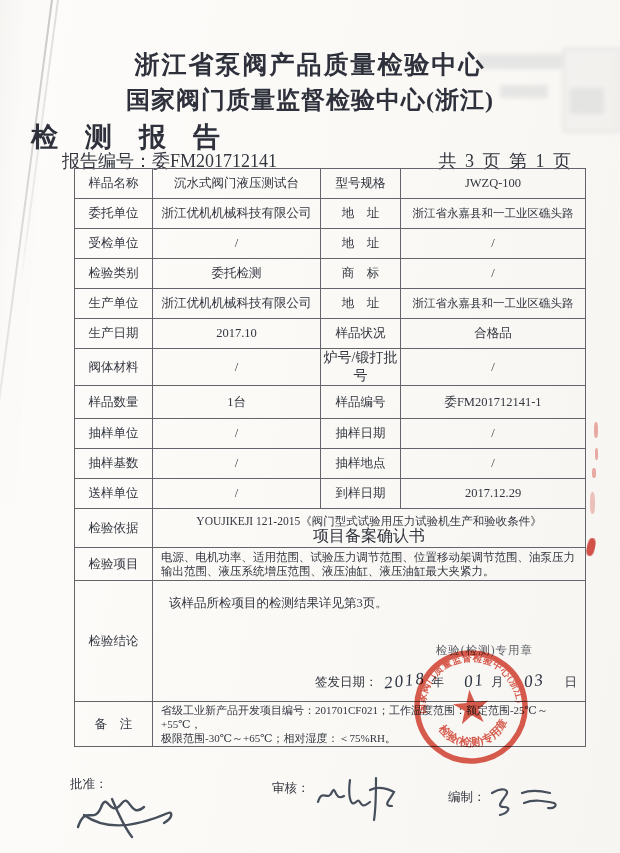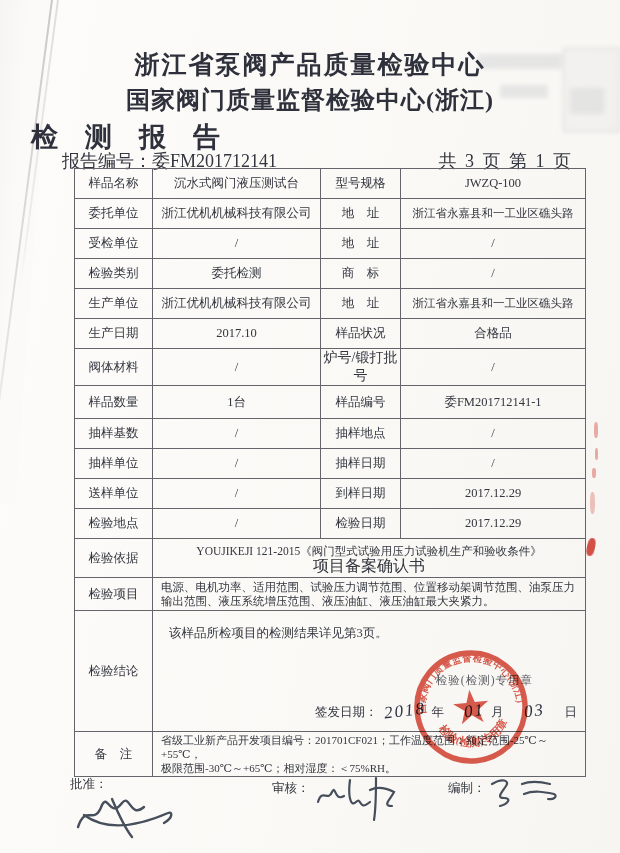--- a/index.html
+++ b/index.html
@@ -45,21 +45,21 @@
   .seal-caption{position:absolute;right:52px;top:62px;font-size:11.5px;letter-spacing:1px;opacity:.8;}
   .issue-line{position:absolute;right:8px;bottom:10px;font-size:12.5px;display:flex;align-items:baseline;}
   .issue-line .gap{display:inline-block;width:14px;}
   .hand{font-style:italic;font-size:17px;color:#2d3342;letter-spacing:2px;transform:rotate(-7deg);display:inline-block;margin:0 6px;}
 
   .stamp{position:absolute;left:391px;top:627px;width:160px;height:160px;
     mix-blend-mode:multiply;opacity:.9;pointer-events:none;}
 
   .sig-row{position:absolute;top:760px;left:0;width:620px;height:70px;font-size:12.5px;}
   .sig-group{position:absolute;display:flex;align-items:flex-start;}
-  .sig-approve{left:70px;top:8px;flex-direction:column;} .sig-review{left:272px;top:12px;} .sig-prepare{left:448px;top:12px;font-family:Liberation Serif, serif;}
+  .sig-approve{left:70px;top:8px;flex-direction:column;} .sig-review{left:272px;top:12px;} .sig-prepare{left:448px;top:21px;font-family:Liberation Serif, serif;}
   .sig-group .lbl{padding-top:8px;}
   .sig-svg{margin-left:2px;}
 </style>
 </head>
 <body>
 
 <div class="frame">
 
   <div class="edge-band"></div>
   <div class="edge-line a"></div>
@@ -132,41 +132,35 @@
           <td style="font-size:14px;padding:0 1px;margin-left:48px;">炉号/锻打批号</td>
           <td>/</td>
         </tr>
     <tr class="r-8">
           <td>样品数量</td>
           <td>1台</td>
           <td>样品编号</td>
           <td>委FM201712141-1</td>
         </tr>
     <tr class="r-std">
+          <td>抽样单位</td>
+          <td>/</td>
+          <td>抽样日期</td>
+          <td>/</td>
+        </tr>
+    <tr class="r-std">
           <td>抽样基数</td>
           <td>/</td>
           <td>抽样地点</td>
           <td>/</td>
         </tr>
     <tr class="r-std">
-          <td>抽样单位</td>
-          <td>/</td>
-          <td>抽样日期</td>
-          <td>/</td>
-        </tr>
-    <tr class="r-std">
           <td>送样单位</td>
           <td>/</td>
           <td>到样日期</td>
-          <td>2017.12.29</td>
-        </tr>
-    <tr class="r-std">
-          <td>检验地点</td>
-          <td>/</td>
-          <td>检验日期</td>
           <td>2017.12.29</td>
         </tr>
 
     <tr class="r-basis">
       <td>检验依据</td>
       <td colspan="3">
         <span class="basis-l1">YOUJIKEJI 121-2015《阀门型式试验用压力试验机生产和验收条件》</span>
         <span class="basis-l2">项目备案确认书</span>
       </td>
     </tr>

